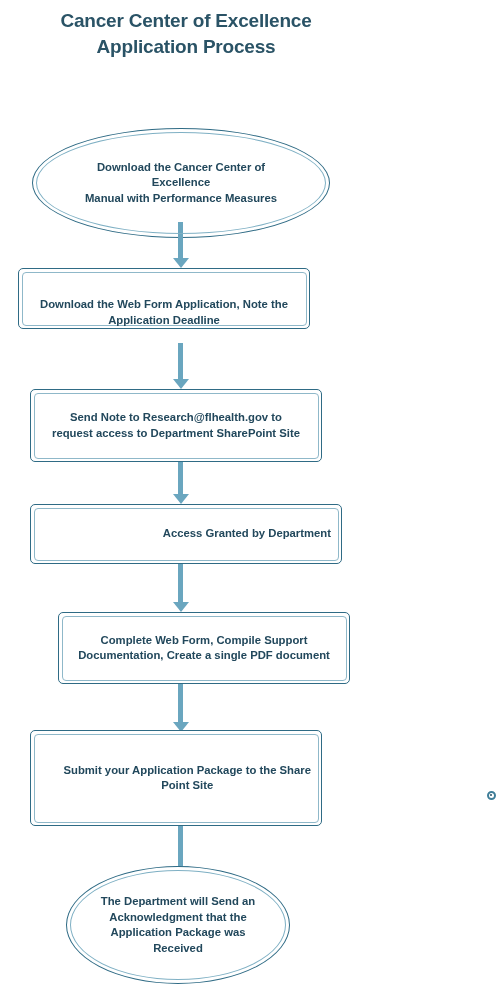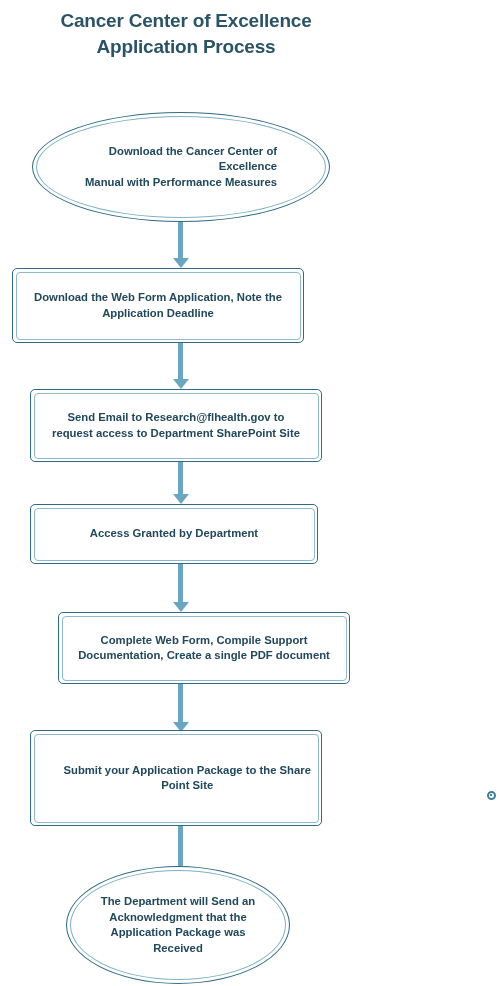--- a/index.html
+++ b/index.html
@@ -133,52 +133,52 @@
   }
 </style>
 </head>
 <body>
 
 <div id="flow-root">
 
   <div class="title">Cancer Center of Excellence
 Application Process</div>
 
-  <div class="node ellipse" style="left:32px; top:112px; width:298px; height:110px;text-align:right;">
+  <div class="node ellipse" style="left:32px; top:128px; width:298px; height:110px;">
     <span class="node-text">Download the Cancer Center of
 Excellence
 Manual with Performance Measures</span>
   </div>
 
   <div class="connector" style="left:171px; top:222px; height:46px;">
     <div class="shaft" style="height:36px;"></div>
     <div class="head" style="top:36px;"></div>
   </div>
 
-  <div class="node box" style="left:12px; top:268px; width:292px; height:75px;">
+  <div class="node box" style="left:18px; top:268px; width:292px; height:61px;align-items:flex-end;">
     <span class="node-text">Download the Web Form Application,  Note the
 Application Deadline</span>
   </div>
 
   <div class="connector" style="left:171px; top:343px; height:46px;">
     <div class="shaft" style="height:36px;"></div>
     <div class="head" style="top:36px;"></div>
   </div>
 
   <div class="node box" style="left:30px; top:389px; width:292px; height:73px;">
-    <span class="node-text">Send Email to Research@flhealth.gov to
+    <span class="node-text">Send Note to Research@flhealth.gov to
 request access to Department SharePoint Site</span>
   </div>
 
   <div class="connector" style="left:171px; top:462px; height:42px;">
     <div class="shaft" style="height:32px;"></div>
     <div class="head" style="top:32px;"></div>
   </div>
 
-  <div class="node box" style="left:30px; top:504px; width:288px; height:60px;">
+  <div class="node box" style="left:30px; top:504px; width:312px; height:60px;justify-content:flex-end;">
     <span class="node-text">Access Granted by Department</span>
   </div>
 
   <div class="connector" style="left:171px; top:564px; height:48px;">
     <div class="shaft" style="height:38px;"></div>
     <div class="head" style="top:38px;"></div>
   </div>
 
   <div class="node box" style="left:30px; top:612px; width:292px; height:72px;margin-left:28px;">
     <span class="node-text">Complete Web Form, Compile Support

